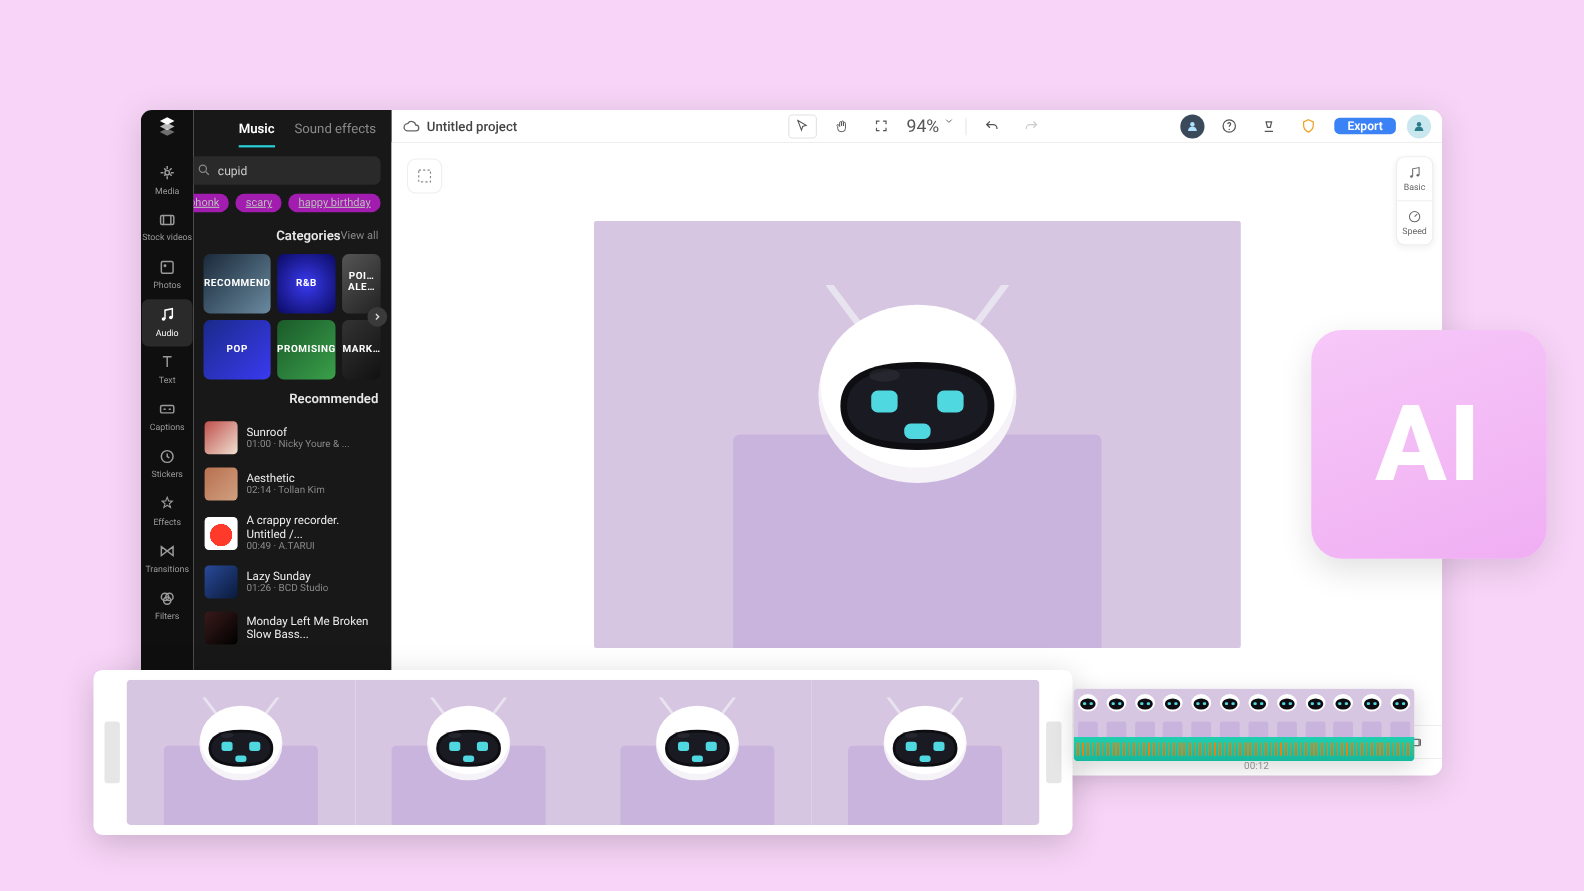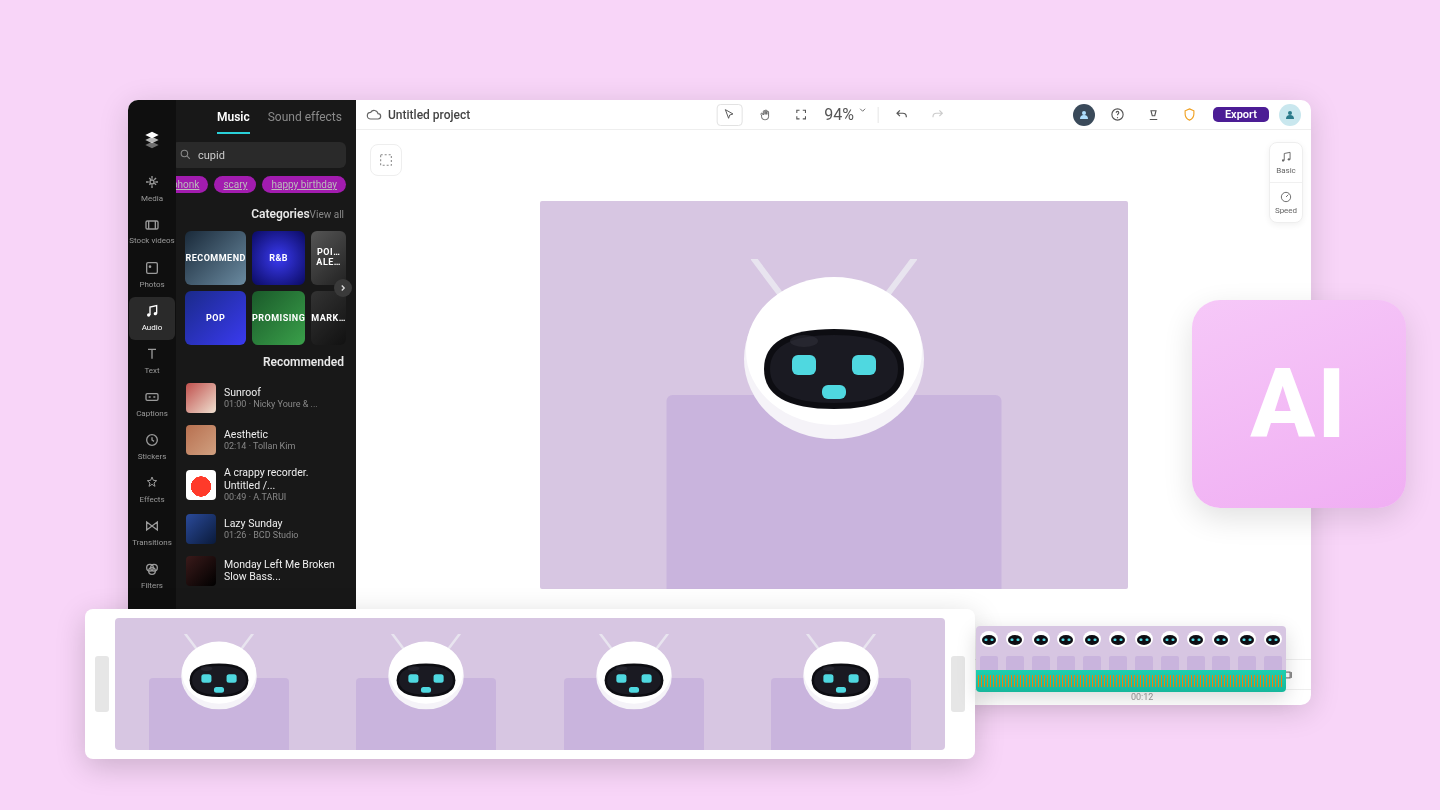--- a/index.html
+++ b/index.html
@@ -9,21 +9,21 @@
 .app {
   position: absolute; left: 128px; top: 100px; width: 1183px; height: 605px;
   background: #fff; border-radius: 10px; overflow: hidden;
   box-shadow: 0 6px 30px rgba(0,0,0,0.15);
   display: flex;
 }
 
 
 .rail {
   width: 48px; background: #0f0f0f; height: 100%;
-  display: flex; flex-direction: column; align-items: center; padding-top: 28px;
+  display: flex; flex-direction: column; align-items: center; padding-top: 3px;
 }
 .rail .logo { width: 24px; height: 24px; color:#fff; display:flex;align-items:center;justify-content:center; margin-bottom:16px;}
 .rail-item { width: 46px; padding:6px 0 8px; display:flex; flex-direction:column; align-items:center; gap:4px; color:#9a9a9a; font-size:8px; cursor:pointer; border-radius:6px;}
 .rail-item.active { background:#2a2a2a; color:#fff; }
 .rail-item svg { width:16px;height:16px; }
 
 
 .panel {
   width: 180px; background: #181818; height: 100%; color:#e8e8e8; display:flex; flex-direction:column;
   overflow:hidden;
@@ -52,21 +52,21 @@
 
 
 .main { flex:1; display:flex; flex-direction:column; min-width:0; }
 .topbar{height:30px;border-bottom:1px solid #eee;display:flex;align-items:center;padding:0 10px;gap:8px;font-size:12px;color:#444;}
 .topbar .proj{display:flex;align-items:center;gap:6px;font-weight:500;}
 .topbar .center{position:absolute;left:50%;transform:translateX(-50%);display:flex;align-items:center;gap:10px;color:#666;}
 .top-ico{width:26px;height:22px;display:flex;align-items:center;justify-content:center;border-radius:4px;cursor:pointer;color:#555;}
 .zoom{display:flex;gap:4px;font-size:16px;color:#555;cursor:pointer;}
 .topbar .right{margin-left:auto;display:flex;align-items:center;gap:10px;}
 .ico-circ{width:22px;height:22px;border-radius:50%;display:flex;align-items:center;justify-content:center;}
-.export-btn{background:#4c1d95;color:#fff;font-size:11px;font-weight:600;padding:1px 12px;border-radius:5px;cursor:pointer;}
+.export-btn{background:#3b82f6;color:#fff;font-size:11px;font-weight:600;padding:1px 12px;border-radius:5px;cursor:pointer;}
 .avatar{width:22px;height:22px;border-radius:50%;background:#c9e7ee;display:flex;align-items:center;justify-content:center;color:#2a7a8a;}
 
 .canvas-area{flex:1;position:relative;background:#fff;display:flex;align-items:center;justify-content:center;}
 .crop-btn{position:absolute;left:14px;top:14px;width:32px;height:32px;border:1px solid #eee;border-radius:8px;display:flex;align-items:center;justify-content:center;color:#888;cursor:pointer;background:#fff;}
 .side-tools{position:absolute;right:8px;top:12px;width:34px;background:#fff;border:1px solid #eee;border-radius:8px;display:flex;flex-direction:column;box-shadow:0 2px 6px rgba(0,0,0,.06);}
 .side-tool{padding:7px 0;display:flex;flex-direction:column;align-items:center;gap:2px;color:#666;font-size:8px;cursor:pointer;width:100%;}
 .side-tool + .side-tool{border-top:1px solid #f0f0f0;}
 
 .preview{width:588px;height:388px;background:#d7c6e2;border-radius:2px;position:relative;overflow:hidden;}
 .podium{position:absolute;left:50%;bottom:0;transform:translateX(-50%);width:335px;height:194px;background:#c9b4dd;border-radius:6px 6px 0 0;}

